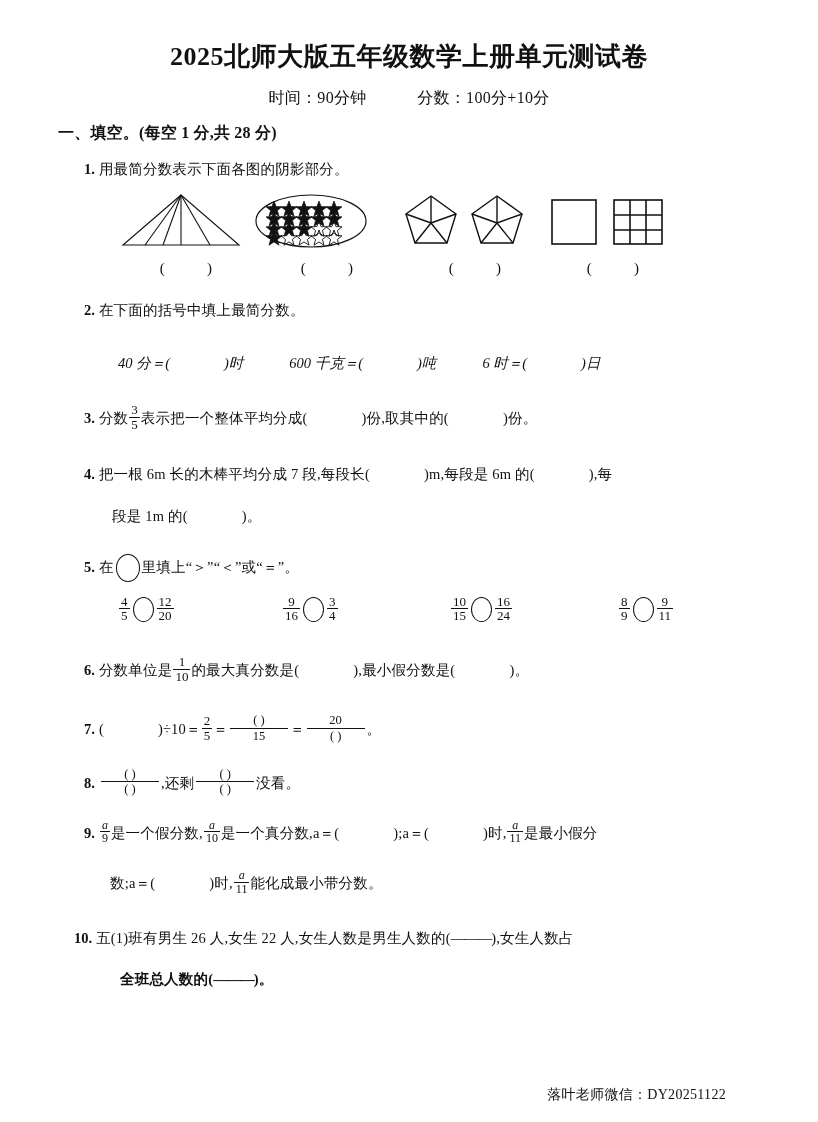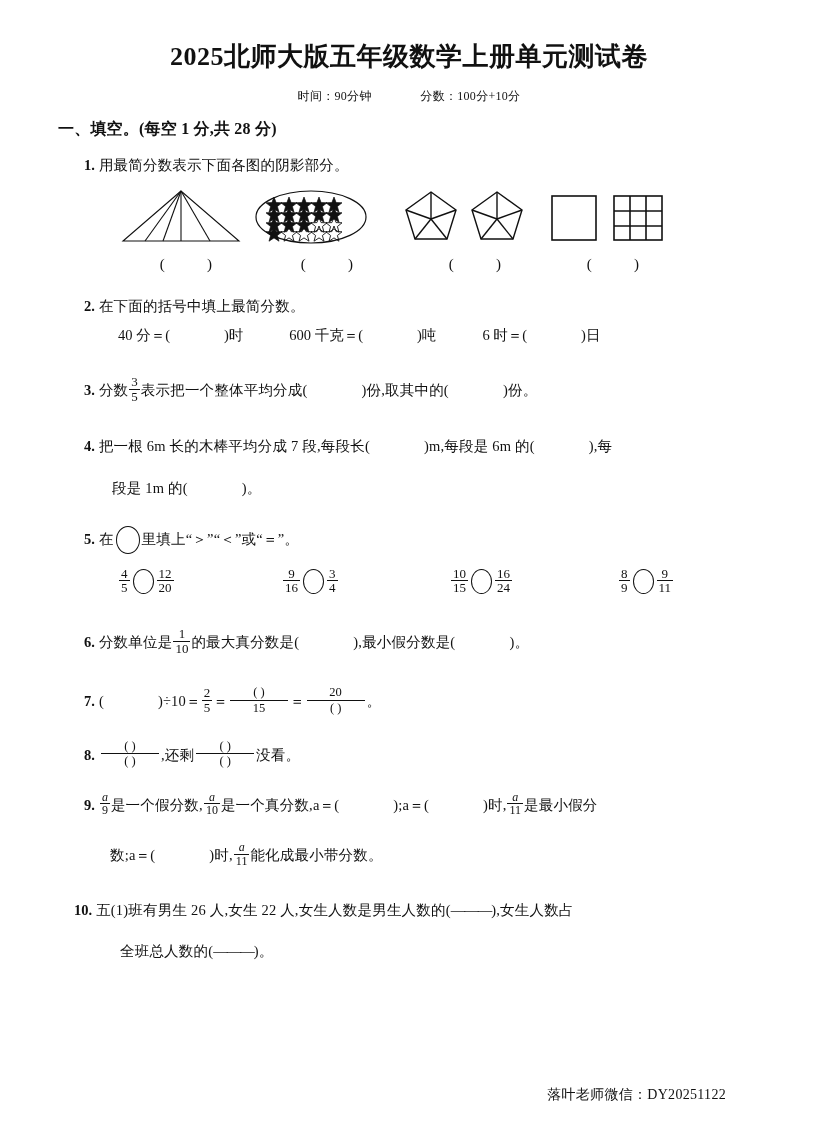--- a/index.html
+++ b/index.html
@@ -36,21 +36,21 @@
   .doc-subtitle {
     text-align: center;
     font-size: 23px;
     font-weight: bold;
     margin: 0;
     padding-top: 13px;
     line-height: 1.2;
   }
   .meta-line {
     text-align: center;
-    font-size: 12px;
+    font-size: 16px;
     padding-top: 16px;
     letter-spacing: 0.3px;
   }
   .meta-line .gap { display: inline-block; width: 42px; }
 
   
   .section-head {
     font-size: 16px;
     font-weight: bold;
     margin: 14px 0 0 58px;
@@ -291,21 +291,21 @@
       <span>(</span><span class="sp"></span><span>)</span>
     </div>
   </div>
 
   <div class="q" style="margin-top:26px;">
     <div class="qline">
       <span class="q-num">2.</span>
       <span class="qtext">在下面的括号中填上最简分数。</span>
     </div>
   </div>
-  <div class="q" style="margin-top:14px; margin-left:118px;">
+  <div class="q" style="margin-top:38px; margin-left:118px;font-style:italic;">
     <div class="qline">
       <span>40 分＝(</span>
       <span class="blank-paren"></span>
       <span>)时</span>
       <span style="display:inline-block;width:46px;"></span>
       <span>600 千克＝(</span>
       <span class="blank-paren"></span>
       <span>)吨</span>
       <span style="display:inline-block;width:46px;"></span>
       <span>6 时＝(</span>
@@ -498,21 +498,21 @@
   </div>
 
   <div class="q" style="margin-top:35px; margin-left:74px;">
     <div class="qline">
       <span class="q-num">10.</span>
       <span class="qtext">五(1)班有男生 26 人,女生 22 人,女生人数是男生人数的(</span>
       <span class="dash-blank">———</span>
       <span class="qtext">),女生人数占</span>
     </div>
   </div>
-  <div class="q" style="margin-top:26px; margin-left:120px;">
+  <div class="q" style="margin-top:26px; margin-left:120px;font-weight:bold;">
     <div class="qline">
       <span class="qtext">全班总人数的(</span>
       <span class="dash-blank">———</span>
       <span class="qtext">)。</span>
     </div>
   </div>
 
   <div class="footer">落叶老师微信：DY20251122</div>
 
 </div>

